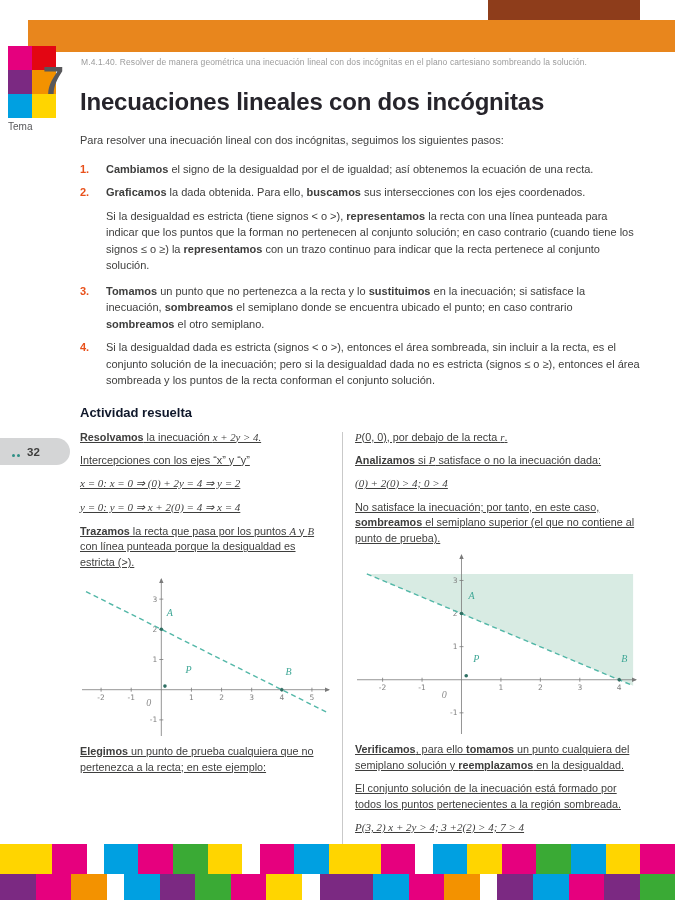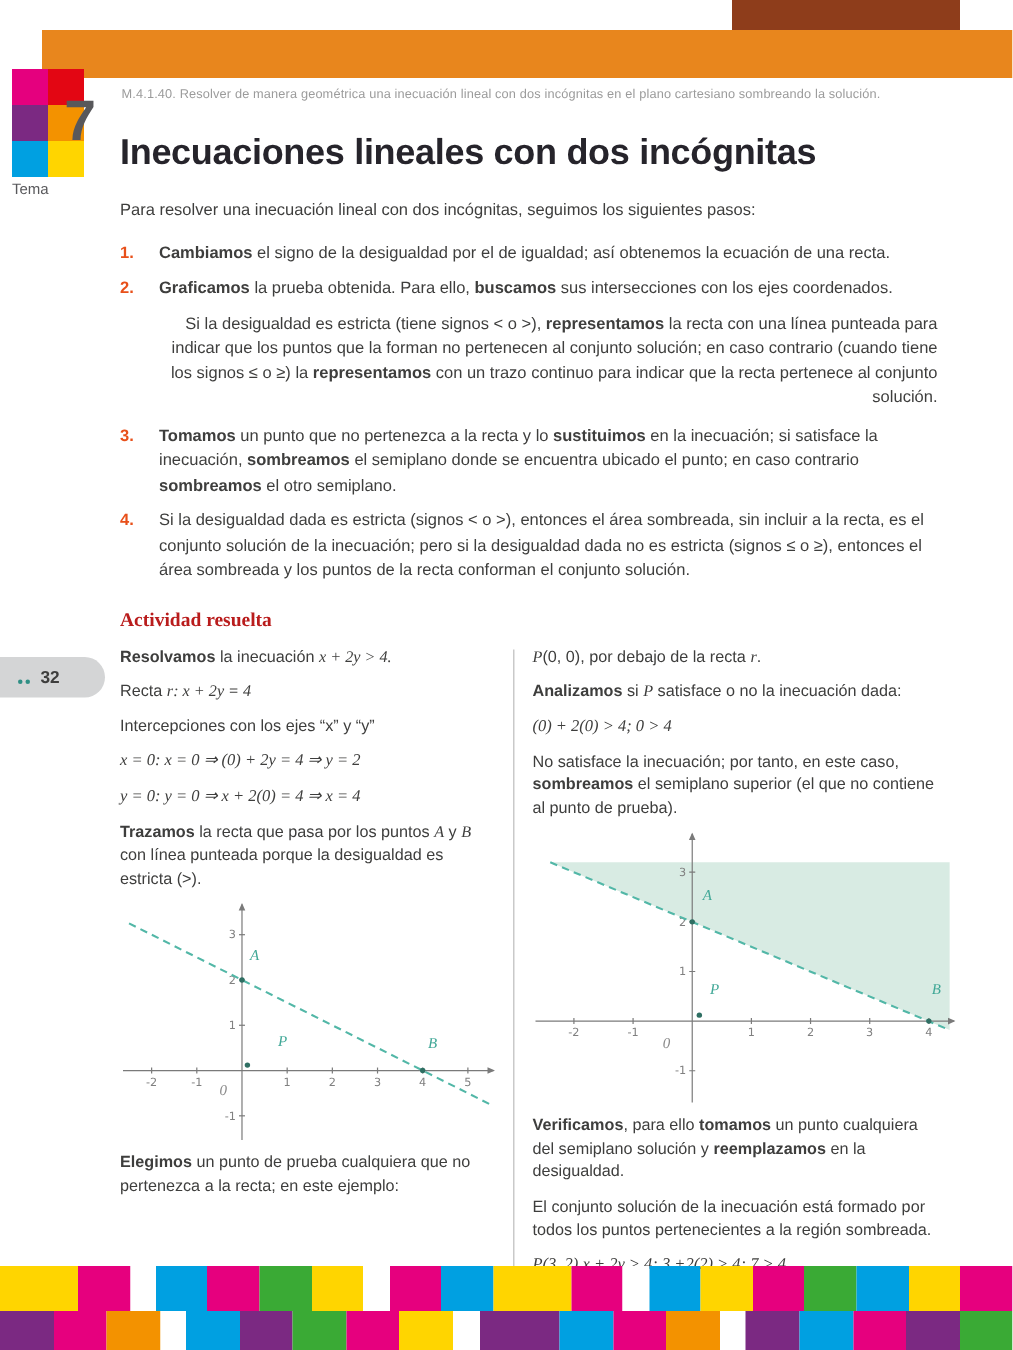--- a/index.html
+++ b/index.html
@@ -10,30 +10,30 @@
   
   .accent-rect{position:absolute;top:0;right:35px;width:152px;height:20px;background:#8E3D1B;}
   .band{position:absolute;top:20px;left:28px;right:0;height:32px;background:#E8861D;}
   .standard{position:absolute;top:57px;left:81px;right:30px;font-size:8.5px;color:#9B9B9B;letter-spacing:.1px;}
   
   .logo{position:absolute;left:8px;top:46px;width:56px;}
   .logo-grid{display:grid;grid-template-columns:repeat(2,24px);grid-auto-rows:24px;width:48px;}
   .logo-number{position:absolute;right:0;top:16px;font-size:38px;font-weight:bold;color:#58585B;line-height:1;}
   .logo-label{margin-top:3px;color:#58585B;font-size:10px;}
   
-  .content{position:absolute;top:88px;left:80px;right:50px;}
+  .content{position:absolute;top:88px;left:80px;right:33px;}
   h1.title{font-size:24px;font-weight:bold;color:#26242B;letter-spacing:-.2px;margin:0 0 16px 0;}
   .intro{font-size:11px;line-height:1.5;margin:0 0 12px 0;}
   .step{display:flex;margin:0 0 7px 0;font-size:11px;line-height:1.5;}
   .step-num{flex:0 0 26px;font-weight:bold;color:#E8501A;}
   .step-text{flex:1;}
-  .note{margin:3px 0 9px 26px;font-size:11px;line-height:1.5;text-align:right;}
-  .activity-h{font-size:13px;font-weight:bold;color:#b91c1c;margin:16px 0 10px 0;font-family:Liberation Serif, serif;}
+  .note{margin:3px 0 9px 26px;font-size:11px;line-height:1.5;}
+  .activity-h{font-size:13px;font-weight:bold;color:#0f172a;margin:16px 0 10px 0;}
   .columns{display:flex;align-items:flex-start;}
-  .col{min-width:0;}
+  .col{min-width:0;text-decoration:underline;}
   .col-left{flex:0 0 252px;}
   .col-div{flex:0 0 1px;align-self:stretch;background:#C9C9C9;margin:2px 12px 0 10px;}
   .col-right{flex:1;}
   .col p{font-size:10.8px;line-height:1.45;margin:0 0 7.5px 0;}
   .col p.math{font-family:"Liberation Serif",serif;font-style:italic;font-size:11px;margin:2px 0 8px 0;}
   .seg-b{font-weight:bold;}
   .seg-i{font-style:italic;font-family:"Liberation Serif",serif;}
   svg.graph{display:block;margin:4px 0 6px 0;}
   .gtick{font-size:7.5px;fill:#808080;font-family:"DejaVu Sans",sans-serif;}
   .glabel{font-size:10px;font-style:italic;font-family:"Liberation Serif",serif;}
@@ -73,38 +73,37 @@
 <div class="content">
   <h1 class="title">Inecuaciones lineales con dos incógnitas</h1>
   <p class="intro">Para resolver una inecuación lineal con dos incógnitas, seguimos los siguientes pasos:</p>
 
   <div class="step">
     <span class="step-num">1.</span>
     <span class="step-text"><span class="seg-b">Cambiamos</span><span> el signo de la desigualdad por el de igualdad; así obtenemos la ecuación de una recta.</span></span>
   </div>
   <div class="step">
     <span class="step-num">2.</span>
-    <span class="step-text"><span class="seg-b">Graficamos</span><span> la prueba obtenida. Para ello, </span><span class="seg-b">buscamos</span><span> sus intersecciones con los ejes coordenados.</span></span>
+    <span class="step-text"><span class="seg-b">Graficamos</span><span> la dada obtenida. Para ello, </span><span class="seg-b">buscamos</span><span> sus intersecciones con los ejes coordenados.</span></span>
   </div>
   <p class="note"><span>Si la desigualdad es estricta (tiene signos &lt; o &gt;), </span><span class="seg-b">representamos</span><span> la recta con una línea punteada para indicar que los puntos que la forman no pertenecen al conjunto solución; en caso contrario (cuando tiene los signos ≤ o ≥) la </span><span class="seg-b">representamos</span><span> con un trazo continuo para indicar que la recta pertenece al conjunto solución.</span></p>
   <div class="step">
     <span class="step-num">3.</span>
     <span class="step-text"><span class="seg-b">Tomamos</span><span> un punto que no pertenezca a la recta y lo </span><span class="seg-b">sustituimos</span><span> en la inecuación; si satisface la inecuación, </span><span class="seg-b">sombreamos</span><span> el semiplano donde se encuentra ubicado el punto; en caso contrario </span><span class="seg-b">sombreamos</span><span> el otro semiplano.</span></span>
   </div>
   <div class="step">
     <span class="step-num">4.</span>
     <span class="step-text"><span>Si la desigualdad dada es estricta (signos &lt; o &gt;), entonces el área sombreada, sin incluir a la recta, es el conjunto solución de la inecuación; pero si la desigualdad dada no es estricta (signos ≤ o ≥), entonces el área sombreada y los puntos de la recta conforman el conjunto solución.</span></span>
   </div>
 
   <h2 class="activity-h">Actividad resuelta</h2>
 
   <div class="columns">
     <div class="col col-left">
       <p><span class="seg-b">Resolvamos</span><span> la inecuación </span><span class="seg-i">x + 2y &gt; 4.</span></p>
-      <p><span>Recta </span><span class="seg-i">r: x + 2y = 4</span></p>
       <p><span>Intercepciones con los ejes “x” y “y”</span></p>
       <p class="math">x = 0:  x = 0 ⇒ (0) + 2y = 4 ⇒ y = 2</p>
       <p class="math">y = 0:  y = 0 ⇒ x + 2(0) = 4 ⇒ x = 4</p>
       <p><span class="seg-b">Trazamos</span><span> la recta que pasa por los puntos </span><span class="seg-i">A</span><span> y </span><span class="seg-i">B</span><span> con línea punteada porque la desigualdad es estricta (&gt;).</span></p>
       <svg class="graph" width="250" height="160">
           <line x1="2" y1="111.69811320754718" x2="249" y2="111.69811320754718" stroke="#7a7a7a" stroke-width="0.8"></line>
           <line x1="81.32530120481927" y1="158" x2="81.32530120481927" y2="1" stroke="#7a7a7a" stroke-width="0.8"></line>
           <polygon points="250,111.69811320754718 245,109.49811320754718 245,113.89811320754718" fill="#7a7a7a"></polygon>
           <polygon points="81.32530120481927,0 79.12530120481927,5 83.52530120481927,5" fill="#7a7a7a"></polygon>
           <line x1="21.084337349397593" y1="109.69811320754718" x2="21.084337349397593" y2="113.69811320754718" stroke="#7a7a7a" stroke-width="0.8"></line>

